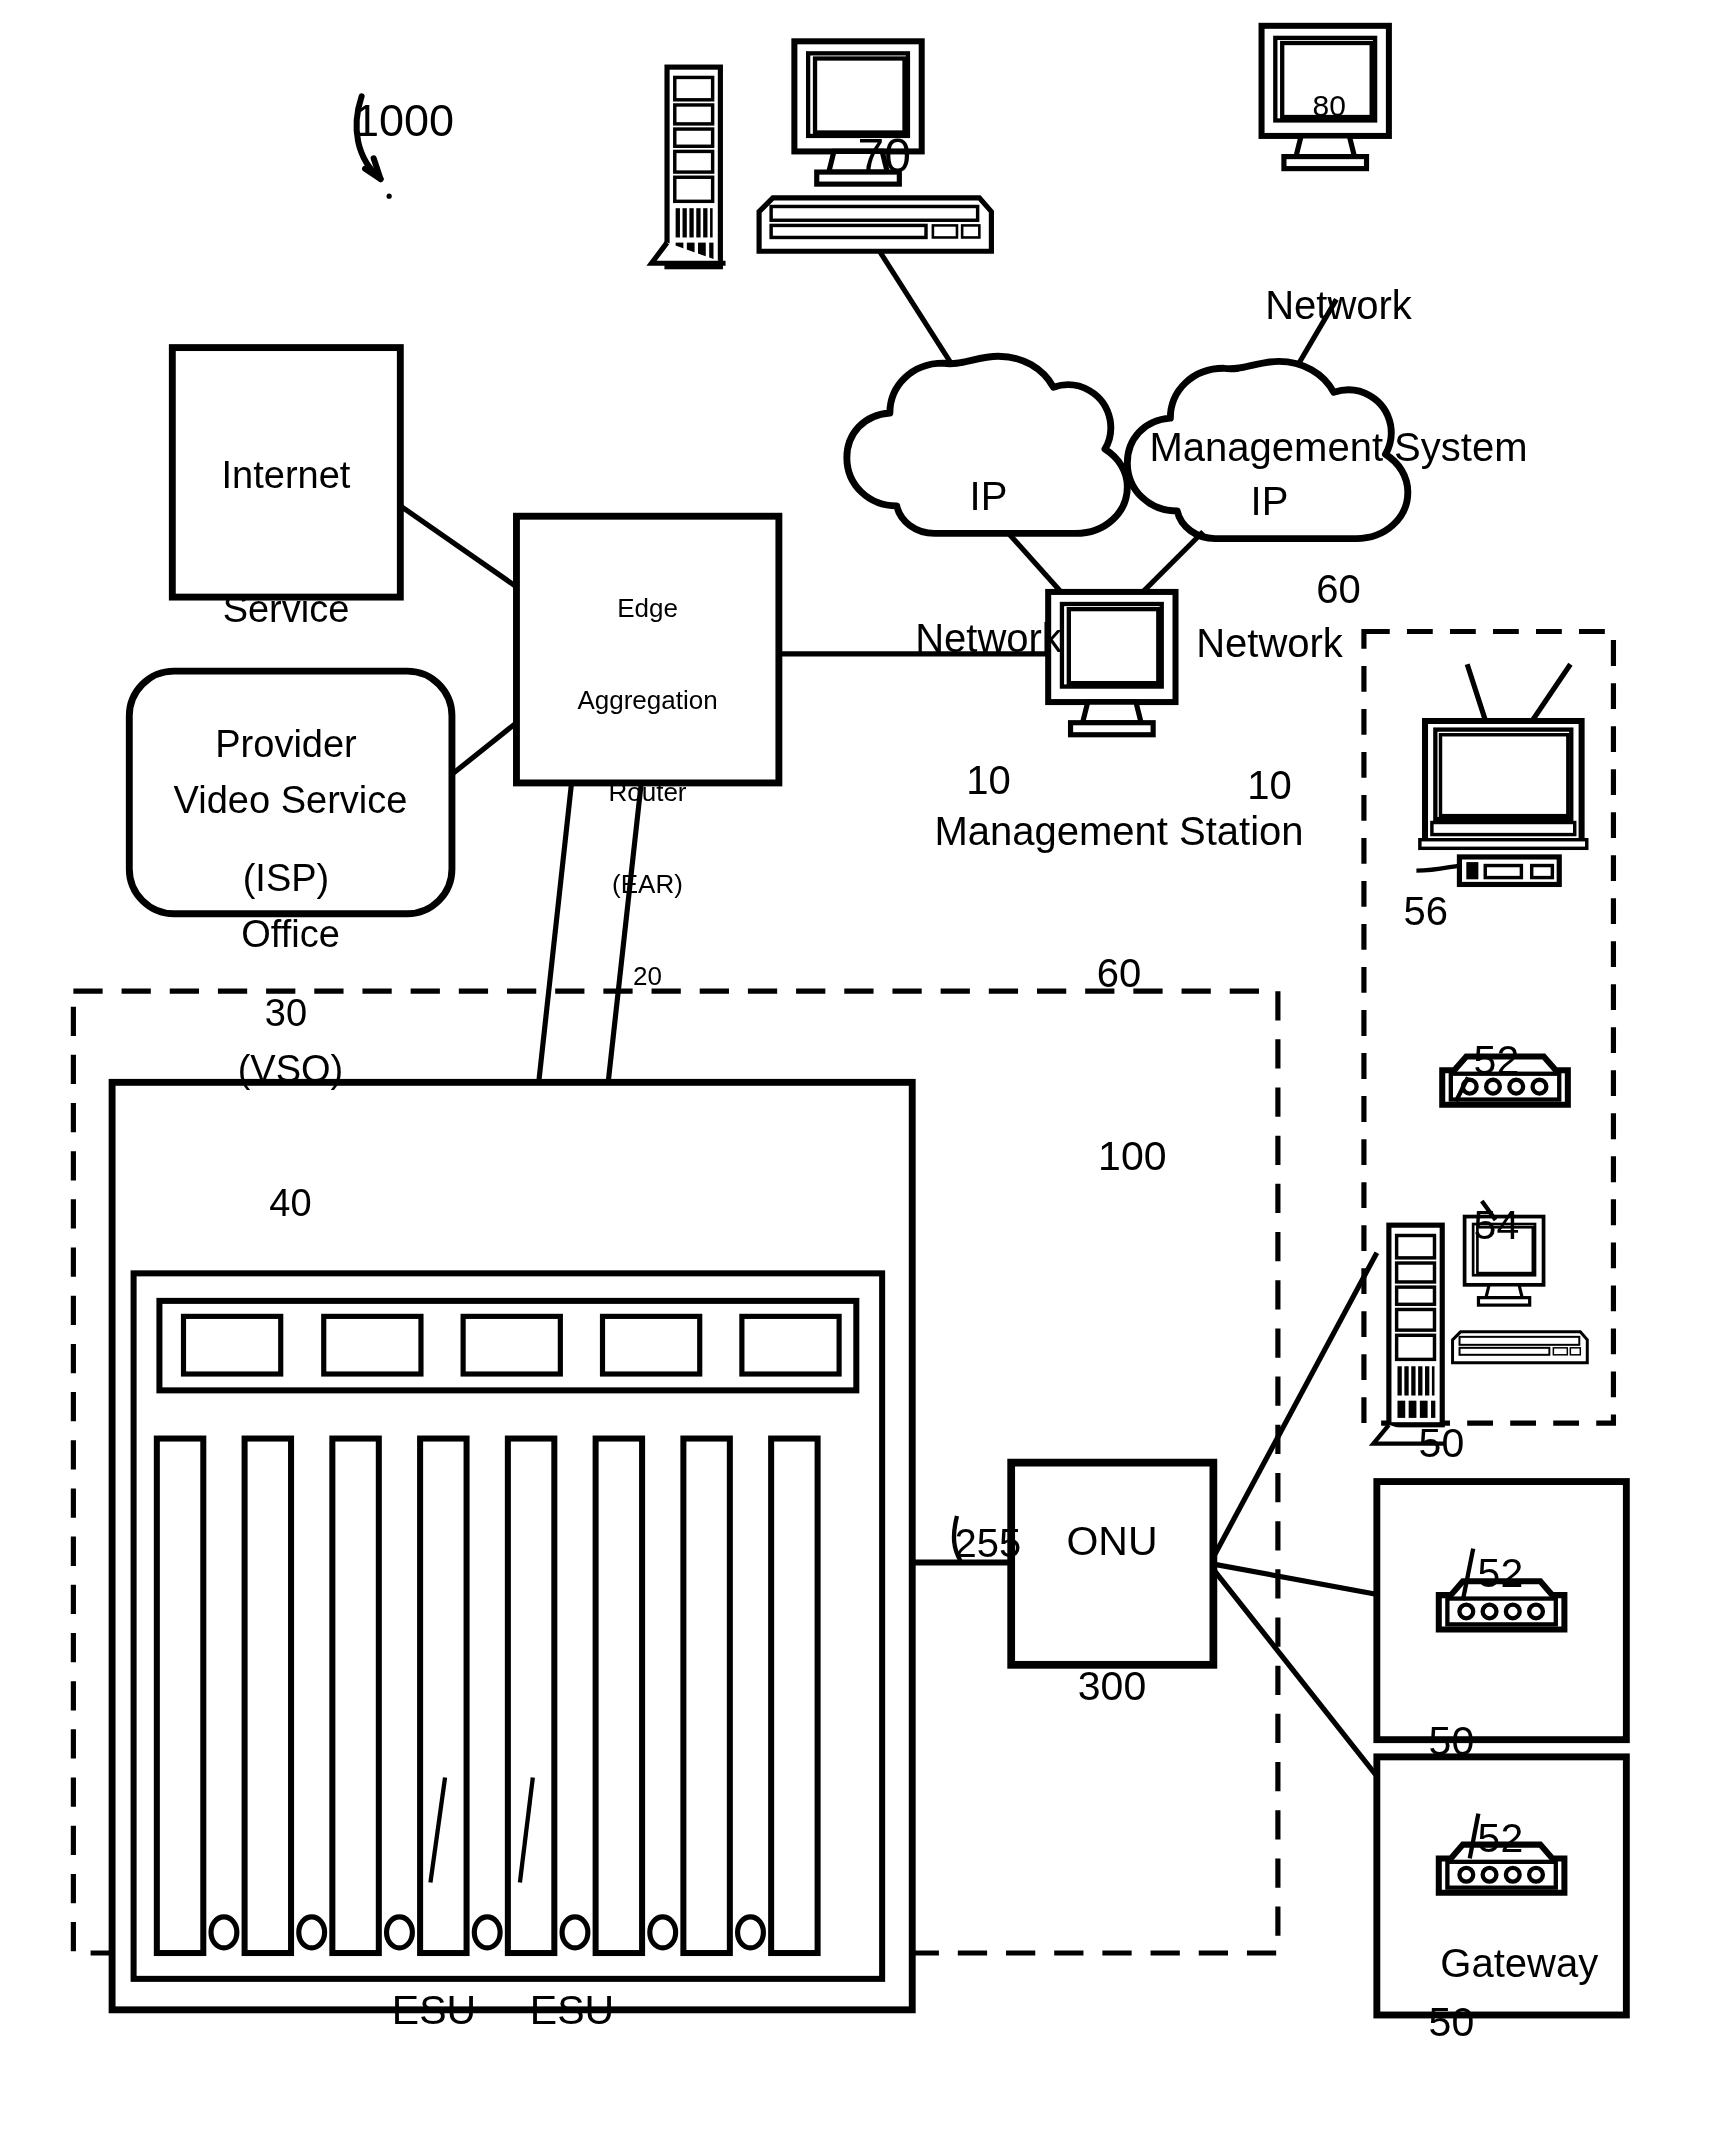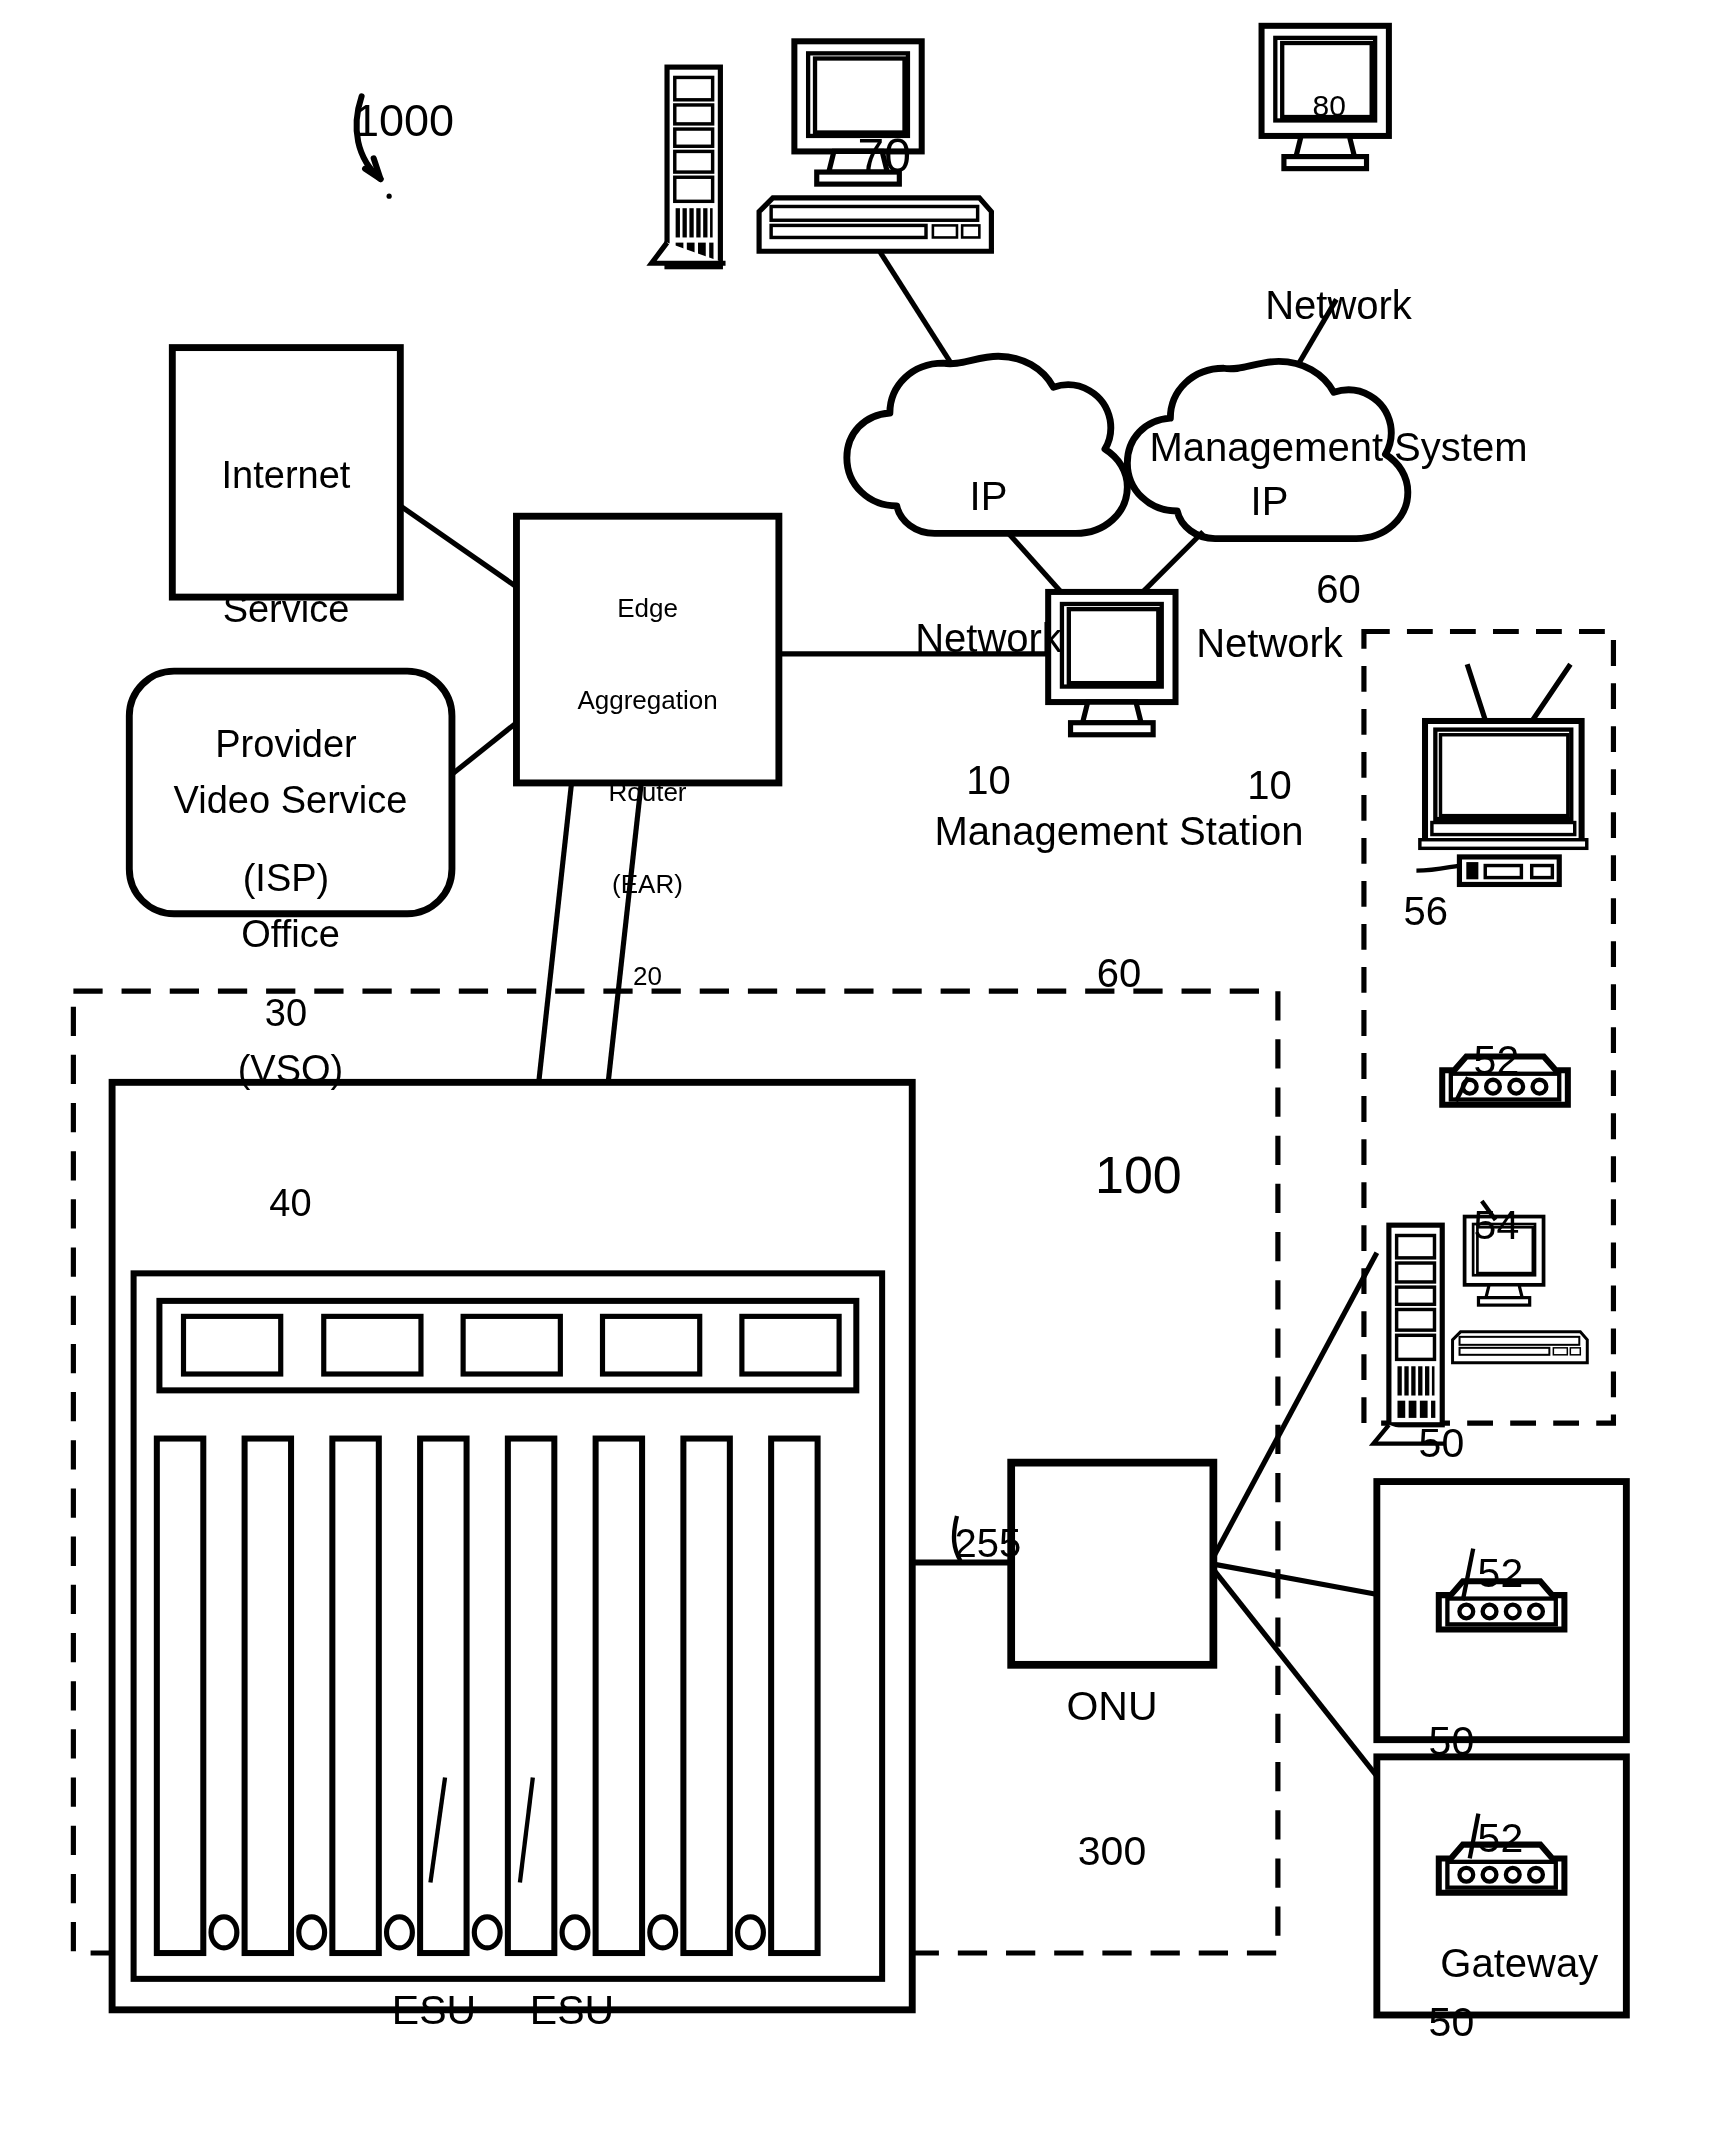--- a/index.html
+++ b/index.html
@@ -287,39 +287,39 @@
     <div>(EAR)</div>
     <div><span class="u">20</span></div>
   </div>
 
   <div class="lbl" style="left:878px;top:714px;width:482px;font-size:40px;">
     <div>Management Station</div>
     <div><span class="u">60</span></div>
   </div>
 
 
-  <div class="lbl" style="left:1032px;top:1084px;width:155px;font-size:52px;">
+  <div class="lbl" style="left:1032px;top:1084px;width:155px;font-size:41px;">
     <span class="u">100</span>
   </div>
 
   <div class="lbl" style="left:361px;top:1889px;width:146px;font-size:41px;">
     <div>ESU</div>
     
   </div>
 
   <div class="lbl" style="left:499px;top:1889px;width:146px;font-size:41px;">
     <div>ESU</div>
     
   </div>
 
   <div class="lbl" style="left:910px;top:1473px;width:103px;font-size:40px;">
     <span>255</span>
   </div>
 
-  <div class="lbl" style="left:1011px;top:1585px;width:202px;font-size:41px;text-align:center;">
+  <div class="lbl" style="left:1011px;top:1420px;width:202px;font-size:41px;text-align:center;">
     <div>ONU</div>
     <div><span class="u">300</span></div>
   </div>
 
   <div class="lbl" style="left:1359px;top:841px;width:69px;font-size:40px;">
     <span>56</span>
   </div>
 
   <div class="lbl" style="left:1428px;top:988px;width:86px;font-size:41px;">
     <span>52</span>

